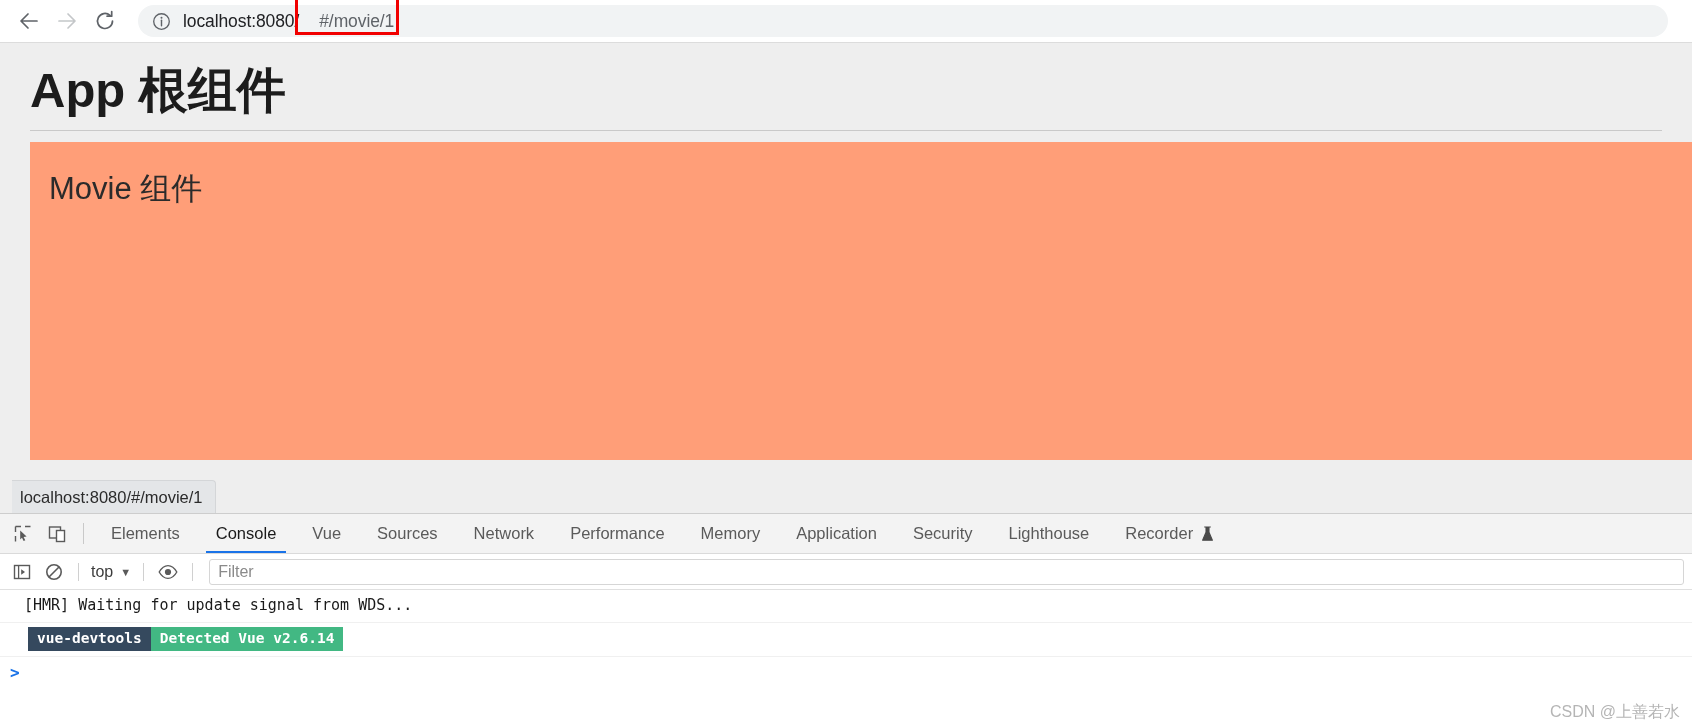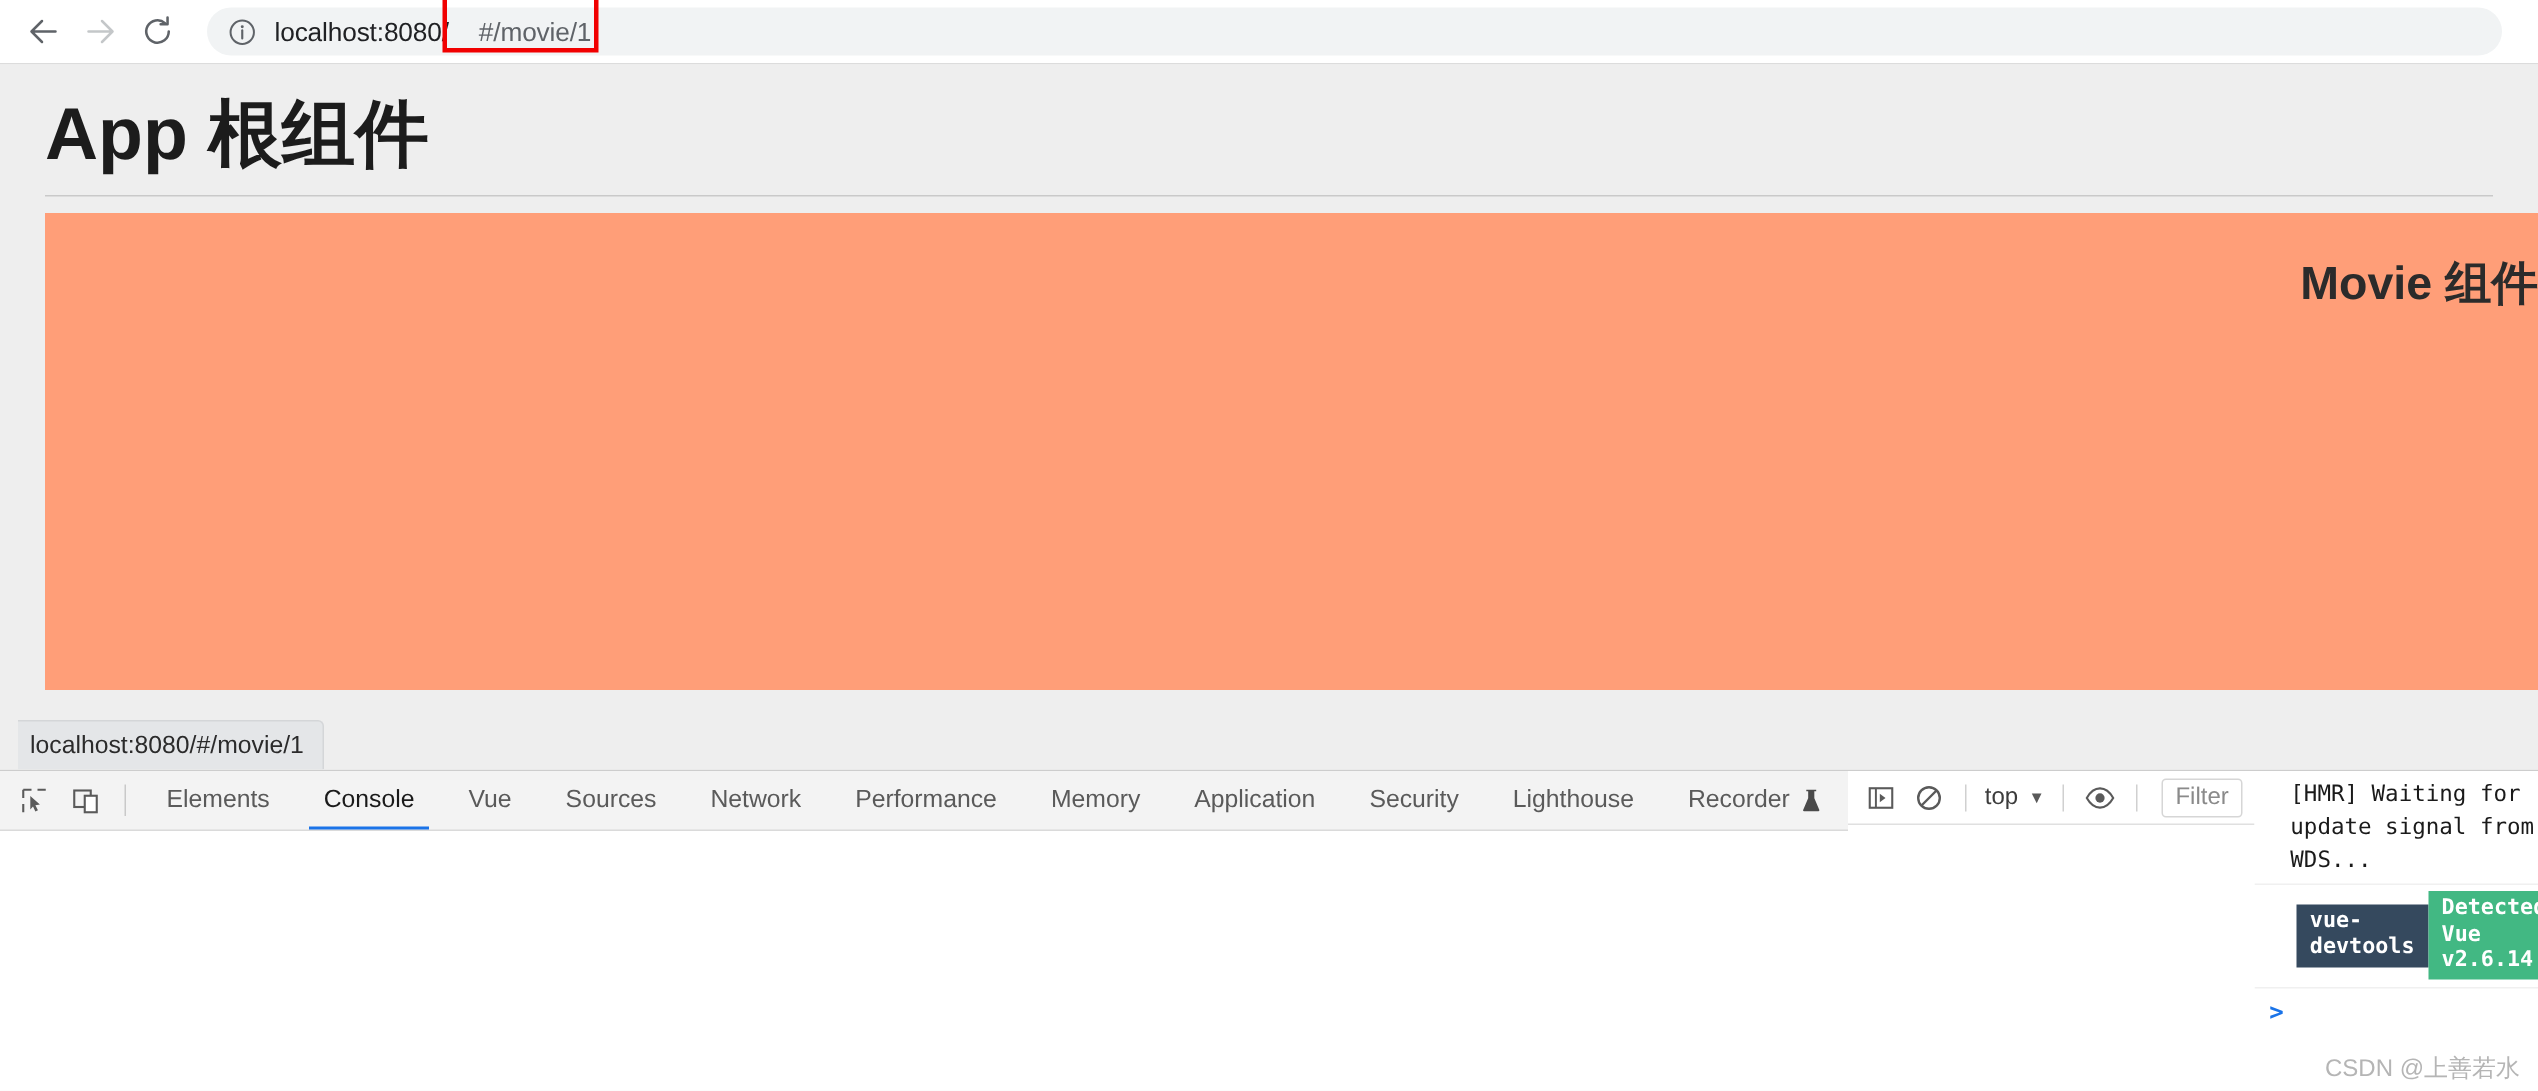--- a/index.html
+++ b/index.html
@@ -119,23 +119,22 @@
     margin-top: 11px;
     margin-left: 30px;
     margin-right: 0;
     height: 318px;
     background: #FF9E78;
   }
   .movie-title {
     margin: 0;
     padding: 26px 0 0 19px;
     font-size: 31px;
-    font-weight: bold;
+    font-weight: normal;
     color: #2b2b2b;
-    text-align: right;
   }
 
   
   .status-tooltip {
     position: absolute;
     left: 12px; bottom: 0;
     height: 33px;
     padding: 0 12px 0 8px;
     background: #e4e6e8;
     border-top-right-radius: 4px;
@@ -147,20 +146,21 @@
     z-index: 5;
     white-space: nowrap;
   }
 
   
   .devtools {
     height: 214px;
     background: #ffffff;
     border-top: 1px solid #cdcdcd;
     display: flex;
+    flex-direction: column;
   }
   .dt-tabbar {
     height: 40px;
     display: flex;
     align-items: stretch;
     border-bottom: 1px solid #dadada;
     background: #f3f3f3;
     padding-left: 6px;
   }
   .dt-icon-btn {

